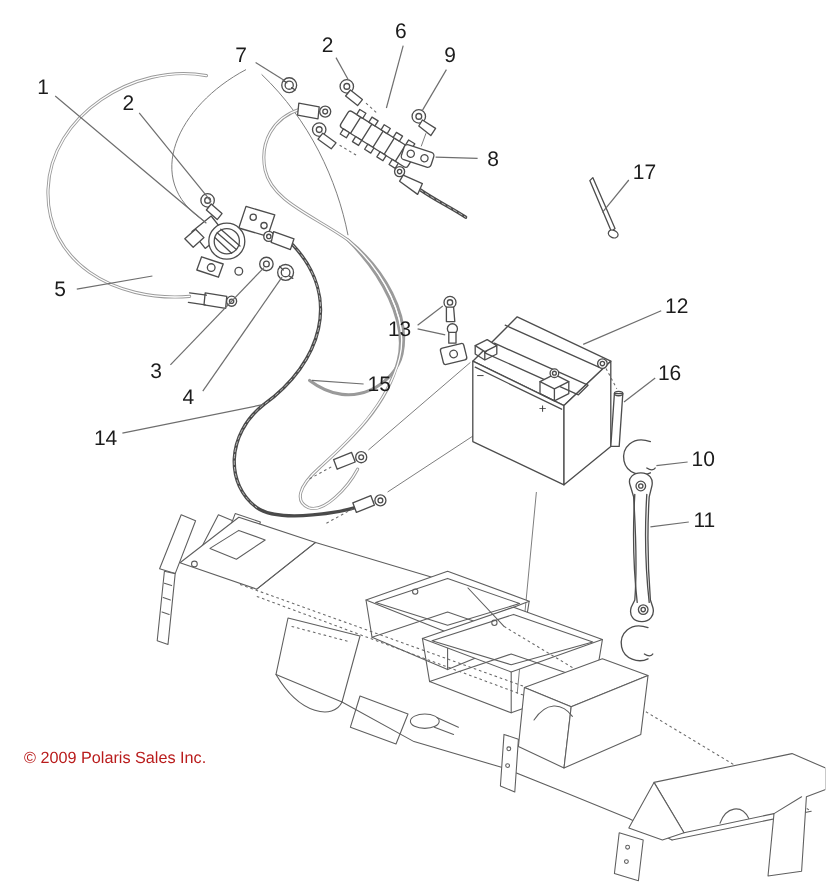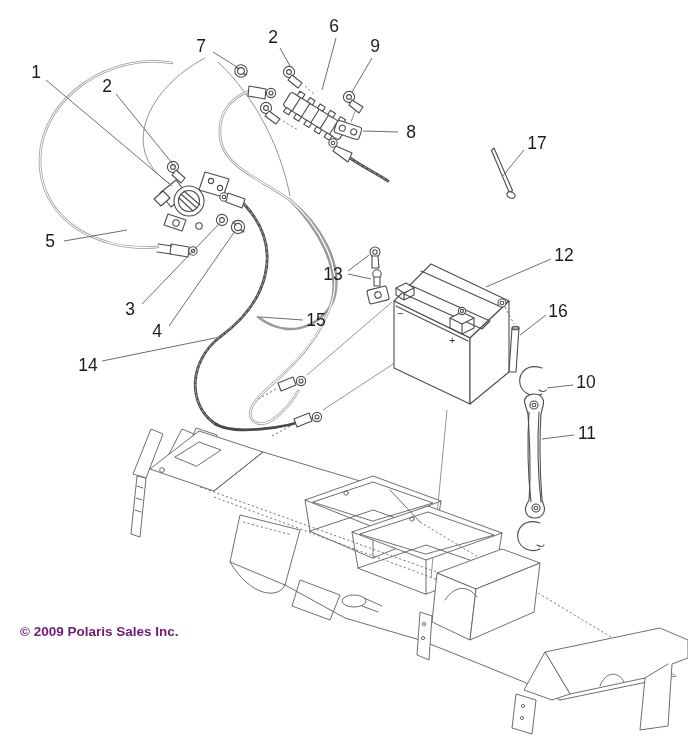--- a/index.html
+++ b/index.html
@@ -12,22 +12,22 @@
   .artf{stroke:#4d4d4d;stroke-width:1.1;fill:#ffffff;stroke-linejoin:round;}
   .thin{stroke:#787878;stroke-width:.8;fill:none;}
   .chassis{stroke:#5f5f5f;stroke-width:.9;fill:none;stroke-linejoin:round;stroke-linecap:round;}
   .chassisf{stroke:#5f5f5f;stroke-width:.9;fill:#ffffff;stroke-linejoin:round;}
   .dot{stroke:#6a6a6a;stroke-width:.9;fill:none;stroke-dasharray:2.2 2.4;}
   .cable-light-outer{stroke:#9a9a9a;stroke-width:2.6;fill:none;stroke-linecap:round;}
   .cable-light-inner{stroke:#ffffff;stroke-width:1.1;fill:none;stroke-linecap:round;}
   .cable-dark{stroke:#4a4a4a;stroke-width:2.8;fill:none;stroke-linecap:round;}
   .cable-dark-tex{stroke:#bdbdbd;stroke-width:.8;fill:none;stroke-dasharray:3 2.4;stroke-linecap:round;}
   .sign{font-family:"Liberation Sans", sans-serif;font-size:11px;fill:#333;}
-  .copyright{position:absolute;left:20px;top:624px;font-size:13.5px;color:#701a75;
-             font-family:"Liberation Sans", sans-serif;font-weight:bold;}
+  .copyright{position:absolute;left:20px;top:624px;font-size:13.5px;color:#b91c1c;
+             font-family:"Liberation Sans", sans-serif;}
 </style>
 </head>
 <body>
 
 <div class="stage">
 <svg width="688" height="736" viewBox="0 0 688 736">
 
   <g>
 
     <path class="cable-light-outer" d="M158,247 C95,252 38,218 40,158 C42,96 112,52 172,63"></path>

